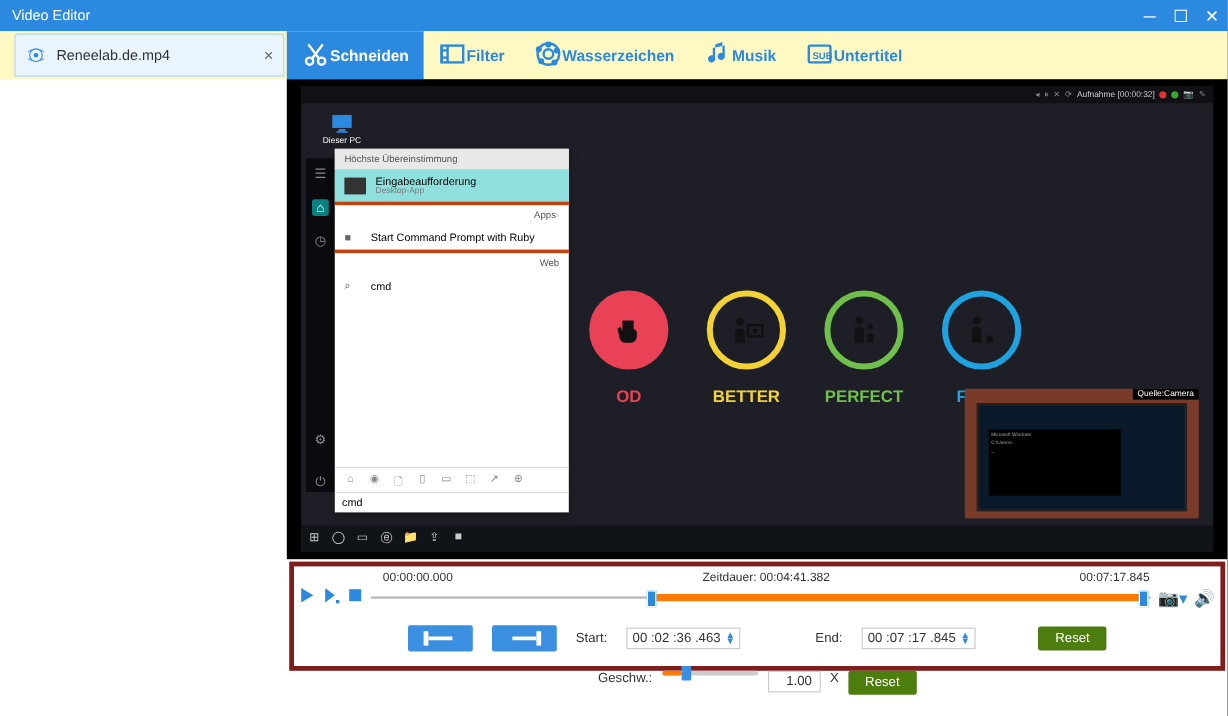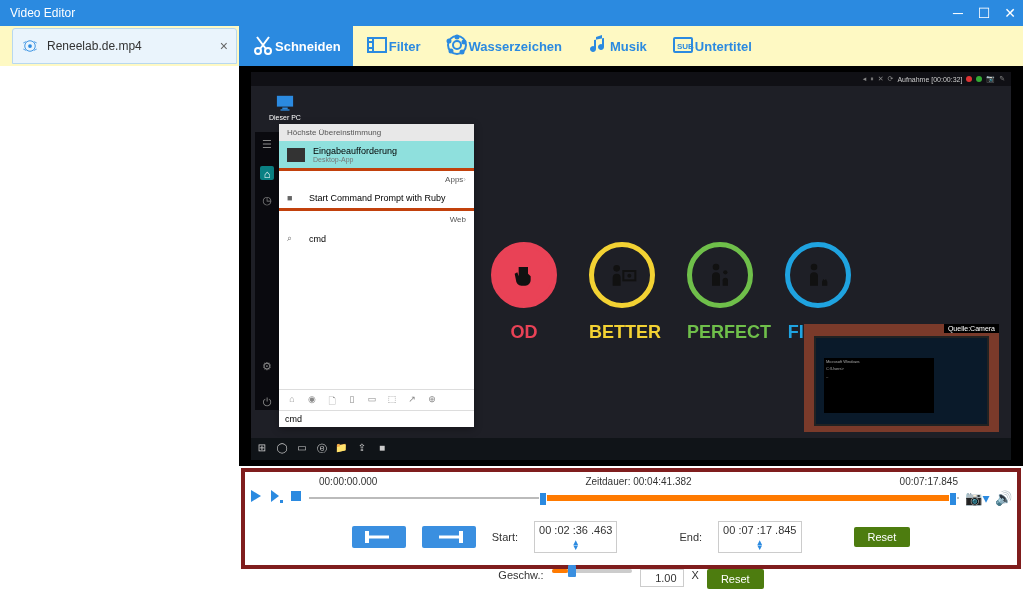--- a/index.html
+++ b/index.html
@@ -44,21 +44,21 @@
 .sp-input{border-top:1px solid #ddd;padding:3px 6px;font-size:9px;}
 .taskbar{position:absolute;bottom:6px;left:12px;right:12px;height:22px;background:#101418;display:flex;align-items:center;padding:0 4px;gap:6px;}
 .taskbar span{width:14px;height:14px;font-size:10px;color:#ccc;text-align:center;}
 .circles{position:absolute;left:240px;top:170px;display:flex;gap:32px;}
 .circ{width:66px;height:66px;border-radius:50%;display:flex;align-items:center;justify-content:center;border:5px solid;}
 .circ svg{width:32px;height:32px;fill:#111;}
 .c1{border-color:#e94256;background:#e94256;}
 .c2{border-color:#f3d233;}
 .c3{border-color:#6fbf4a;}
 .c4{border-color:#1fa3e0;}
-.labels{position:absolute;left:240px;top:250px;display:flex;gap:32px;font-size:18px;font-weight:600;font-family:Arial;}
+.labels{position:absolute;left:240px;top:250px;display:flex;gap:32px;font-size:14px;font-weight:600;font-family:Arial;}
 .labels span{width:66px;text-align:center;display:inline-block;}
 .l1{color:#e94256;}.l2{color:#f3d233;}.l3{color:#6fbf4a;}.l4{color:#1fa3e0;}
 .cam{position:absolute;right:12px;bottom:28px;width:195px;height:108px;background:#7a3a2a;}
 .cam-lbl{position:absolute;top:0;right:0;background:#000;color:#fff;font-size:7px;padding:1px 4px;}
 .cam-screen{position:absolute;left:10px;top:12px;right:10px;bottom:6px;background:#0a1a2a;border:2px solid #222;}
 .cam-term{position:absolute;left:8px;top:20px;width:110px;height:55px;background:#000;}
 .cam-term div{font-size:4px;color:#aaa;padding:1px 2px;line-height:5px;}
 .timeline-area{border:4px solid #7f1d1d;margin:2px 2px 0 2px;padding:4px 4px 12px 4px;}
 .tl-top{display:flex;justify-content:space-between;font-size:10px;color:#333;padding:0 55px 0 70px;}
 .tl-row{display:flex;align-items:center;gap:6px;height:22px;}
@@ -66,21 +66,21 @@
 .pb svg{width:14px;height:14px;fill:#2b8ae0;}
 .track{flex:1;position:relative;height:12px;}
 .track-bg{position:absolute;left:0;right:0;top:5px;height:2px;background:#bbb;}
 .track-sel{position:absolute;top:3px;height:6px;background:#ff7a00;}
 .handle{position:absolute;top:0;width:8px;height:14px;background:#2b8ae0;border:1px solid #fff;cursor:pointer;}
 .cam-icon{color:#2b8ae0;font-size:14px;}
 .spk-icon{color:#2b8ae0;font-size:14px;}
 .tl-ctrl{display:flex;align-items:center;justify-content:center;gap:16px;font-size:11px;color:#333;margin-top:12px;}
 .bracket-btn{width:54px;height:22px;background:#3a8fe0;display:flex;align-items:center;justify-content:center;cursor:pointer;border-radius:2px;}
 .bracket-btn svg{width:30px;height:14px;}
-.timefield{border:1px solid #ccc;padding:2px 4px;font-size:11px;display:inline-flex;align-items:center;gap:4px;flex-direction:column;}
+.timefield{border:1px solid #ccc;padding:2px 4px;font-size:11px;display:inline-flex;align-items:center;gap:4px;}
 .spinner{display:inline-flex;flex-direction:column;line-height:5px;color:#2b8ae0;font-size:8px;cursor:pointer;}
 .btn{background:#4d7c0f;color:#fff;padding:4px 14px;font-size:11px;border-radius:2px;cursor:pointer;}
 .speed-row{display:flex;align-items:flex-start;justify-content:center;gap:8px;font-size:11px;color:#333;}
 .slider{width:80px;height:4px;background:#ccc;position:relative;border-radius:2px;}
 .slider-fill{position:absolute;left:0;width:20%;top:0;bottom:0;background:#ff7a00;border-radius:2px;}
 .slider-thumb{position:absolute;left:20%;top:-4px;width:8px;height:12px;background:#3a8fe0;border-radius:1px;cursor:pointer;}
 .spfield{border:1px solid #ccc;padding:2px 6px;font-size:11px;width:44px;text-align:right;}
 </style>
 </head>
 <body>

